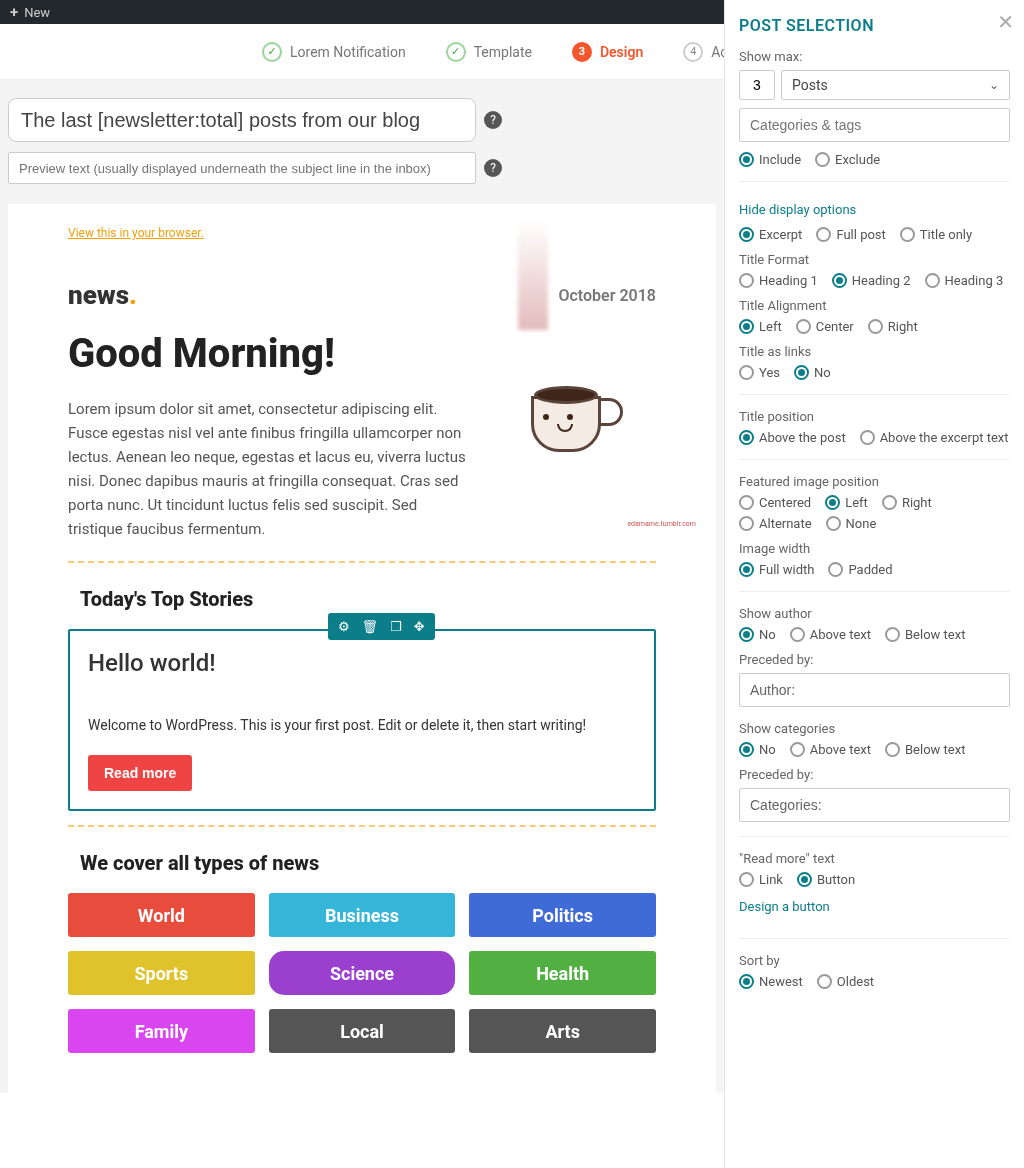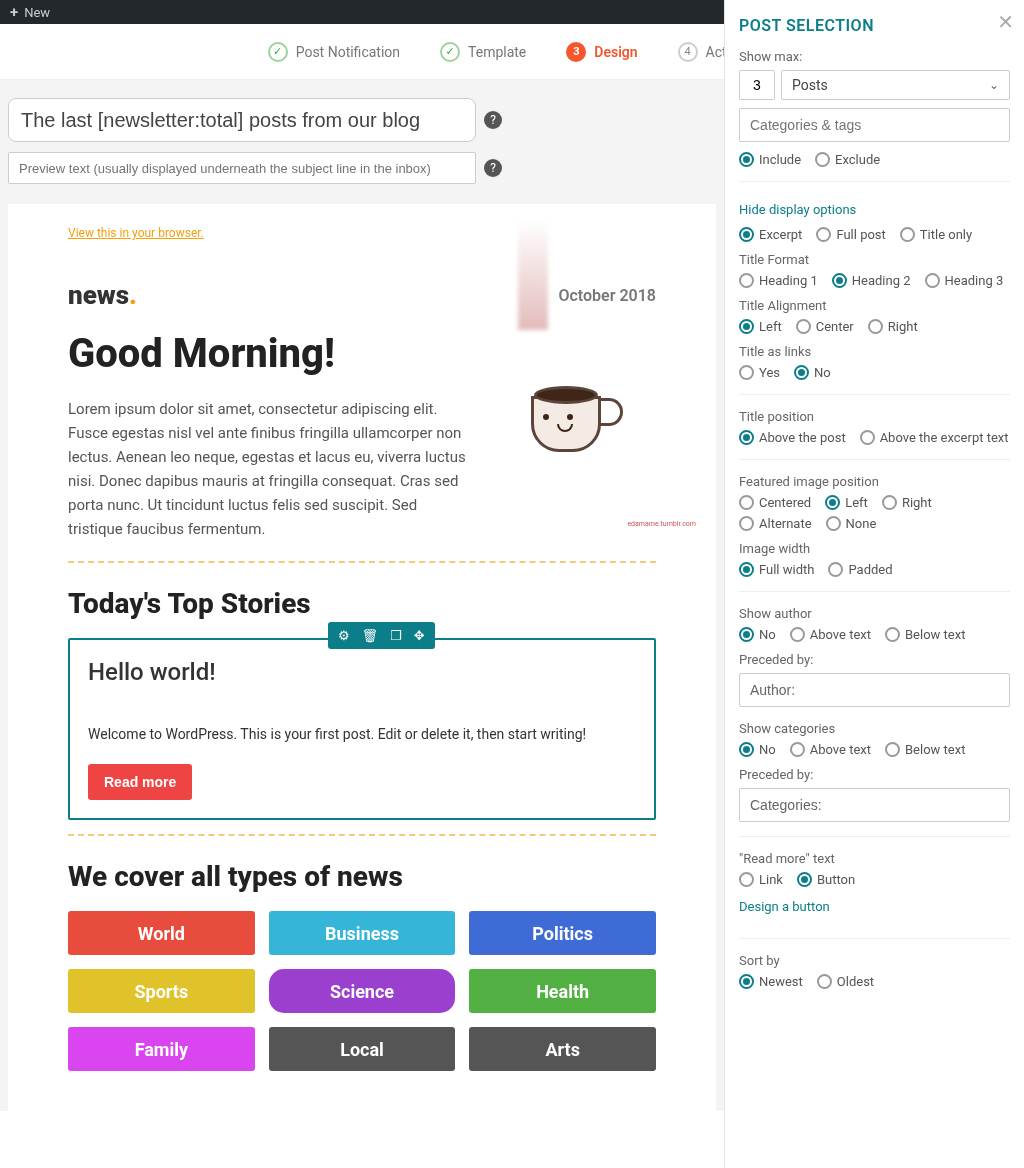--- a/index.html
+++ b/index.html
@@ -36,21 +36,21 @@
 .cup{position:relative;width:90px;height:64px}
 .cup-body{position:absolute;left:0;bottom:0;width:70px;height:56px;border:3px solid #5b443a;border-radius:0 0 28px 28px;background:#f4ece4}
 .cup-top{position:absolute;left:3px;top:-2px;width:64px;height:18px;border:3px solid #5b443a;border-radius:50%;background:#3f2618}
 .cup-handle{position:absolute;right:-2px;top:10px;width:24px;height:28px;border:3px solid #5b443a;border-left:none;border-radius:0 14px 14px 0}
 .cup-face{position:absolute;left:12px;top:26px;display:flex;gap:18px}
 .cup-eye{width:6px;height:6px;background:#3f2618;border-radius:50%}
 .cup-mouth{position:absolute;left:26px;top:36px;width:16px;height:8px;border:2px solid #3f2618;border-top:none;border-radius:0 0 12px 12px}
 .steam{position:absolute;left:22px;top:-110px;width:30px;height:110px;background:linear-gradient(to top,rgba(200,120,120,.5),rgba(255,255,255,0));filter:blur(2px)}
 .tiny-credit{position:absolute;right:-40px;bottom:-18px;font-size:7px;color:#c55}
 hr.dash{border:none;border-top:2px dashed #f5c97a;margin:14px 0 24px 0}
-.section-title{font-size:28px;font-weight:800;color:#222;margin:0 0 18px 0}
+.section-title{font-size:20px;font-weight:800;color:#222;margin:0 0 18px 12px}
 .selected-block{position:relative;border:2px solid #0c7e8a;padding:18px;border-radius:2px}
 .block-toolbar{position:absolute;top:-18px;left:258px;background:#0c7e8a;border-radius:3px;display:flex;gap:12px;padding:6px 10px;color:#fff;font-size:13px}
 .block-toolbar span{cursor:pointer}
 .post-title{font-size:24px;font-weight:500;color:#333;margin:0 0 40px 0}
 .post-body{font-size:14px;color:#333;margin:0 0 22px 0}
 .read-more{background:#ef4444;color:#fff;border:none;padding:10px 16px;font-size:14px;font-weight:600;border-radius:3px;cursor:pointer}
 .cats{display:grid;grid-template-columns:repeat(3,1fr);gap:14px;margin-top:18px}
 .cat{height:44px;border-radius:3px;color:#fff;font-size:18px;font-weight:700;display:flex;align-items:center;justify-content:center}
 
 .panel{position:absolute;top:0;right:0;width:300px;bottom:0;background:#fff;border-left:1px solid #e4e4e4;padding:14px 14px 40px 14px;overflow:hidden}
@@ -76,21 +76,21 @@
 <div class="page">
 
 <div class="admin-bar">
   <span class="plus">+</span>
   <span>New</span>
 </div>
 
 <div class="step-bar">
   <div class="step">
     <span class="circle">✓</span>
-    <span class="label">Post Notification</span>
+    <span class="label">Lorem Notification</span>
   </div>
   <div class="step">
     <span class="circle">✓</span>
     <span class="label">Template</span>
   </div>
   <div class="step active">
     <span class="circle">3</span>
     <span class="label">Design</span>
   </div>
   <div class="step upcoming">

